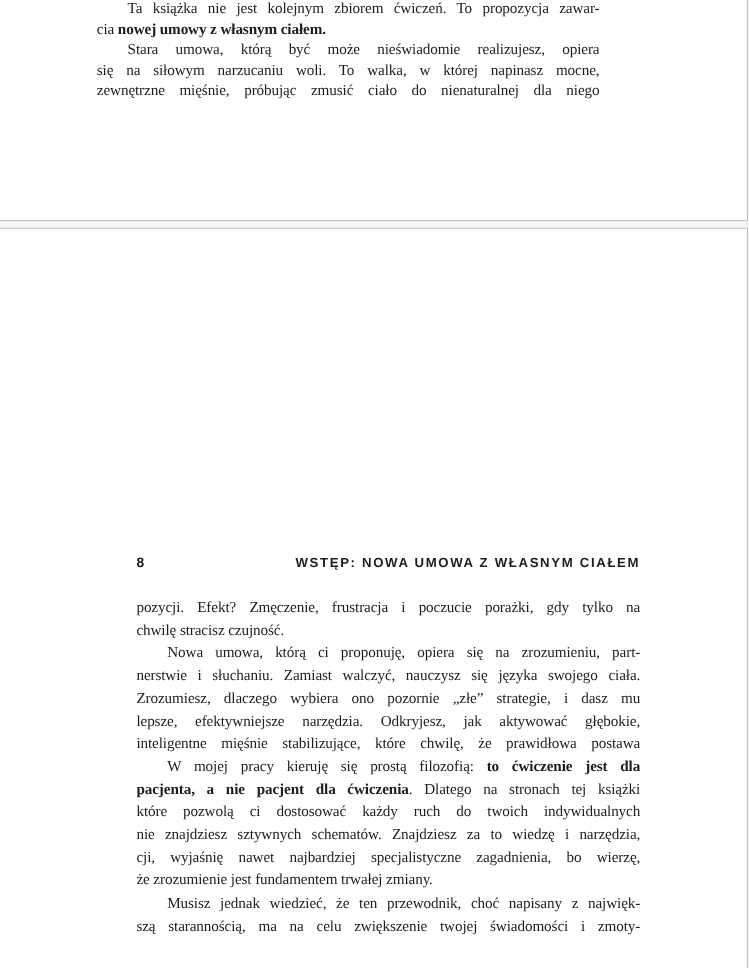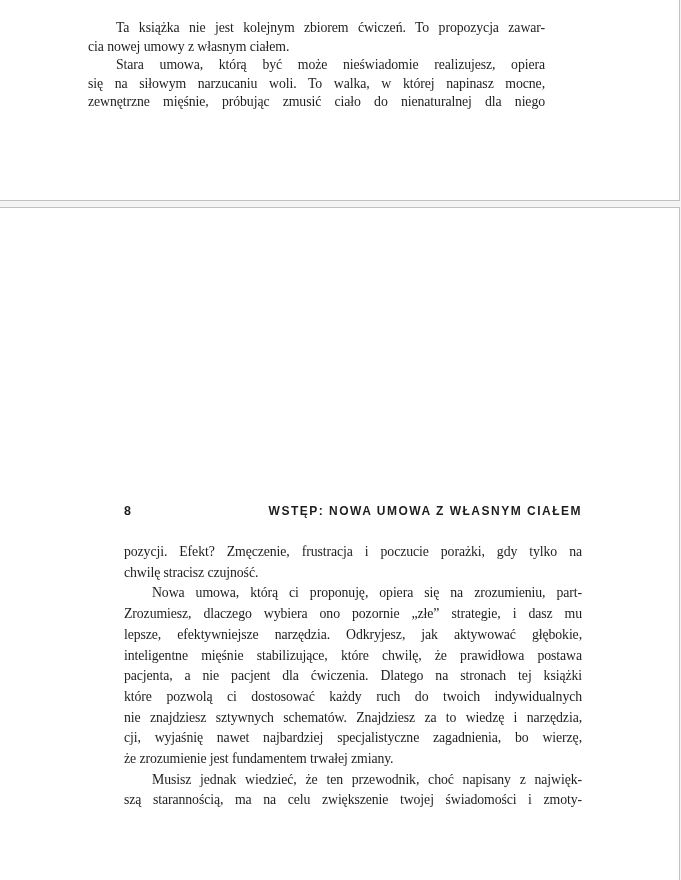--- a/index.html
+++ b/index.html
@@ -25,31 +25,31 @@
   #page-main {
     top: 207px; height: 672px;
     border-top: 1px solid #c2c2c2;
   }
   .textblock {
     position: absolute;
     font-size: 13.8px;
     letter-spacing: -0.1px;
   }
   #top-textblock {
-    top: -1px; left: 88px; width: 457px; margin-top: 20px;
+    top: -1px; left: 88px; width: 457px;
   }
   #main-textblock {
     top: 334px; left: 124px; width: 458px;
   }
   #top-textblock .line { line-height: 18.6px; }
   #main-textblock .line { line-height: 20.7px; }
   .line { text-align: left; }
   .line.just { text-align: justify; text-align-last: justify; }
   .line.ind { padding-left: 28px; }
-  .b { font-weight: normal; }
+  .b { font-weight: bold; }
   .header-row {
     position: absolute;
     top: 296px; left: 124px; width: 458px;
     display: flex;
     justify-content: space-between;
     align-items: baseline;
     font-family: "Liberation Sans", sans-serif;
     font-weight: bold;
     color: #1d1d1d;
   }
@@ -71,23 +71,25 @@
 
 <div class="page" id="page-main">
   <div class="header-row">
     <span class="page-number">8</span>
     <span class="running-head">WSTĘP: NOWA UMOWA Z WŁASNYM CIAŁEM</span>
   </div>
   <div class="textblock" id="main-textblock">
       <div class="line just"><span>pozycji. Efekt? Zmęczenie, frustracja i poczucie porażki, gdy tylko na</span></div>
       <div class="line"><span>chwilę stracisz czujność.</span></div>
       <div class="line just ind"><span>Nowa umowa, którą ci proponuję, opiera się na zrozumieniu, part-</span></div>
+      <div class="line just"><span>nerstwie i słuchaniu. Zamiast walczyć, nauczysz się języka swojego ciała.</span></div>
       <div class="line just"><span>Zrozumiesz, dlaczego wybiera ono pozornie „złe” strategie, i dasz mu</span></div>
       <div class="line just"><span>lepsze, efektywniejsze narzędzia. Odkryjesz, jak aktywować głębokie,</span></div>
       <div class="line just"><span>inteligentne mięśnie stabilizujące, które chwilę, że prawidłowa postawa</span></div>
+      <div class="line just ind"><span>W mojej pracy kieruję się prostą filozofią: </span><span class="b">to ćwiczenie jest dla</span></div>
       <div class="line just"><span class="b">pacjenta, a nie pacjent dla ćwiczenia</span><span>. Dlatego na stronach tej książki</span></div>
       <div class="line just"><span>które pozwolą ci dostosować każdy ruch do twoich indywidualnych</span></div>
       <div class="line just"><span>nie znajdziesz sztywnych schematów. Znajdziesz za to wiedzę i narzędzia,</span></div>
       <div class="line just"><span>cji, wyjaśnię nawet najbardziej specjalistyczne zagadnienia, bo wierzę,</span></div>
       <div class="line"><span>że zrozumienie jest fundamentem trwałej zmiany.</span></div>
       <div class="line just ind"><span>Musisz jednak wiedzieć, że ten przewodnik, choć napisany z najwięk-</span></div>
       <div class="line just"><span>szą starannością, ma na celu zwiększenie twojej świadomości i zmoty-</span></div>
     </div>
 </div>
 

